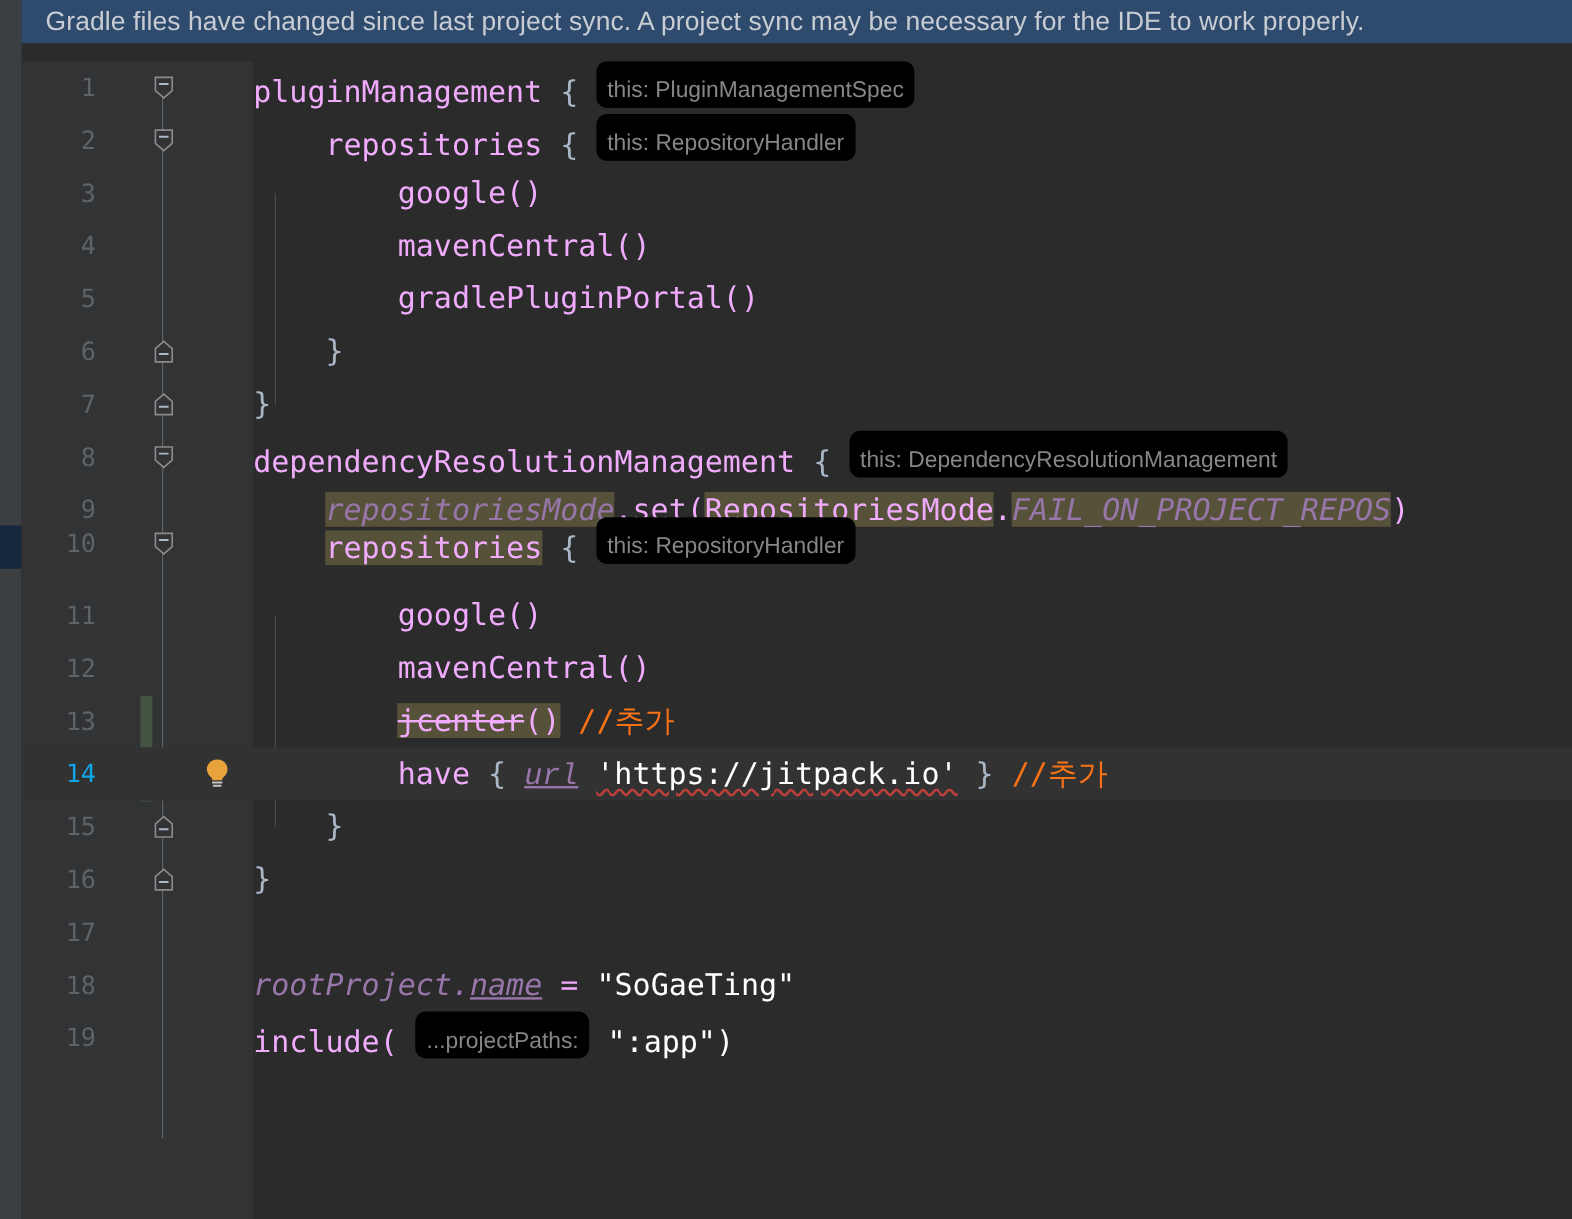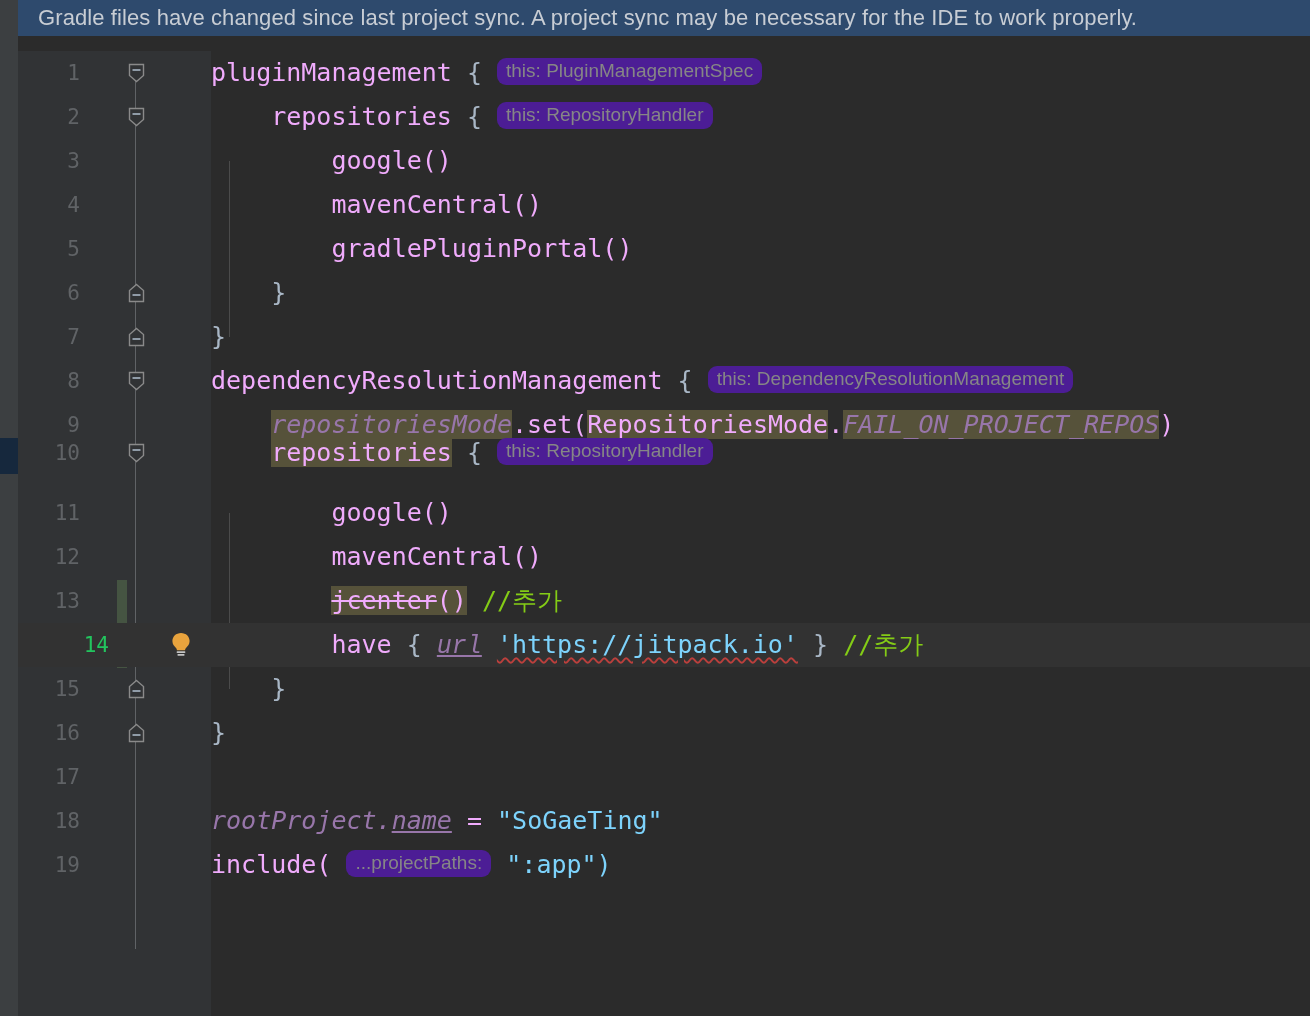--- a/index.html
+++ b/index.html
@@ -82,21 +82,21 @@
   .lineno {
     position: absolute;
     left: 0; top: 0;
     width: 62px; height: 44px;
     line-height: 44px;
     text-align: right;
     font-family: "DejaVu Sans Mono", monospace;
     font-size: 21px;
     color: #606366;
   }
-  .row.current .lineno { color: #22c55e; padding-left: 29px; }
+  .row.current .lineno { color: #0ea5e9; }
 
   
   .change-bar {
     position: absolute;
     left: 99px;
     width: 10px;
     background: #455442;
   }
 
   
@@ -133,22 +133,22 @@
     position: absolute;
     left: 193px; top: 0;
     height: 44px;
     line-height: 44px;
     white-space: pre;
     font-family: "DejaVu Sans Mono", monospace;
     font-size: 25px;
     color: #a9b7c6;
   }
   .plain   { color: #f0abfc; }
-  .str     { color: #7dd3fc; }
-  .cmt     { color: #84cc16; }
+  .str     { color: #ffffff; }
+  .cmt     { color: #f97316; }
   .ident-p { color: #9876aa; font-style: italic; }
   .field-u { color: #9876aa; font-style: italic; text-decoration: underline; }
   .brace   { color: #a9b7c6; }
   .hl      { background: #56523a; }
   .strike  { text-decoration: line-through; text-decoration-thickness: 2px; }
   .squiggle {
     text-decoration: underline;
     text-decoration-style: wavy;
     text-decoration-color: #bc3f3c;
     text-decoration-thickness: 1.5px;
@@ -162,23 +162,23 @@
     font-family: Liberation Mono, monospace;
   }
 
   
   .inlay {
     display: inline-block;
     font-family: "Liberation Sans", sans-serif;
     font-size: 19px;
     font-style: normal;
     color: #868686;
-    background: #4c1d95;
+    background: #000000;
     border-radius: 9px;
-    padding: 2px 9px 3px 9px;
+    padding: 14px 9px 3px 9px;
     vertical-align: 4px;
     line-height: 22px;
   }
 </style>
 </head>
 <body>
 
 <div id="left-strip">
   <div id="left-strip-marker"></div>
 </div>

